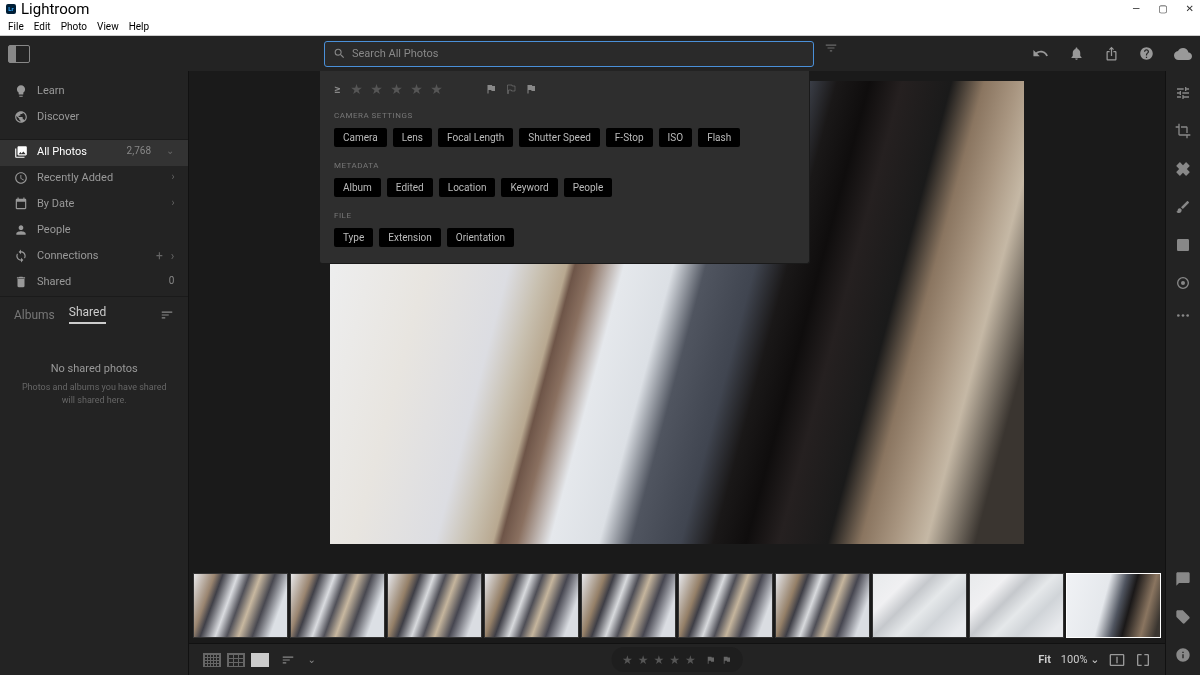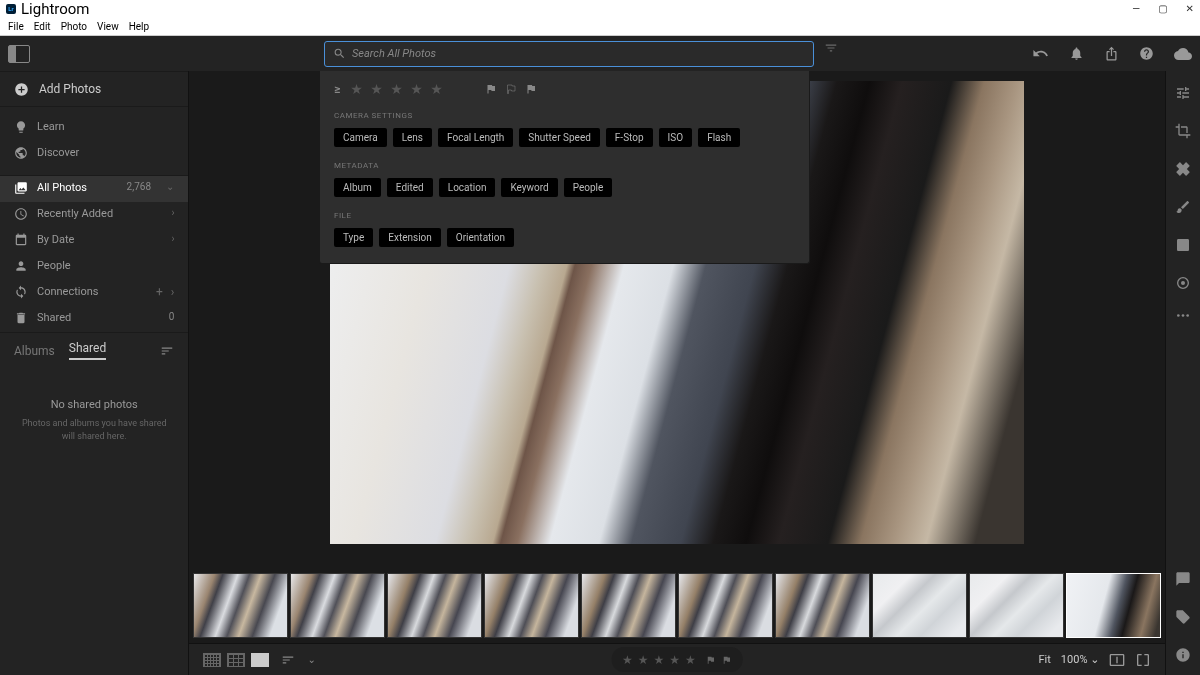--- a/index.html
+++ b/index.html
@@ -11,21 +11,21 @@
 .win-controls{display:flex;gap:18px;font-size:10px;color:#333}
 .win-controls span{cursor:pointer}
 .menubar{height:19px;background:#fff;display:flex;align-items:center;padding:0 4px;gap:2px;border-bottom:1px solid #ccc}
 .menubar span{font-size:10px;color:#000;padding:2px 4px;cursor:pointer}
 .topbar{height:35px;background:#232323;display:flex;align-items:center;padding:0 8px}
 .panel-icon{width:22px;height:18px;border:1px solid #888;border-radius:2px;display:flex}
 .panel-icon::before{content:"";width:6px;background:#888;border-right:1px solid #888}
 .search-wrap{flex:1;display:flex;justify-content:center}
 .search-box{width:490px;height:26px;background:#2a2a2a;border:1px solid #4a90d9;border-radius:3px;display:flex;align-items:center;padding:0 8px;position:relative;margin-left:100px}
 .search-box svg{fill:#888;margin-right:6px}
-.search-box input{flex:1;background:transparent;border:none;outline:none;color:#ccc;font-size:11px;font-style:italic}
+.search-box input{flex:1;background:transparent;border:none;outline:none;color:#ccc;font-size:11px;}
 .search-box input::placeholder{color:#888}
 .filter-icon{margin-left:10px;color:#888;opacity:.7}
 .topbar-right{display:flex;align-items:center;gap:20px;color:#999;margin-left:auto}
 .topbar-right svg{fill:#999;cursor:pointer}
 .main{display:flex;height:604px}
 .sidebar{width:203px;background:#232323;display:flex;flex-direction:column;border-right:1px solid #111}
 .add-photos{height:36px;display:flex;align-items:center;gap:10px;padding:0 14px;color:#ccc;font-size:12px;border-bottom:1px solid #1a1a1a;border-top:1px solid #1a1a1a}
 .add-photos svg{fill:#ccc}
 .sb-sec{padding:8px 0;border-bottom:1px solid #1a1a1a}
 .sb-item{display:flex;align-items:flex-start;padding:5px 14px;color:#999;font-size:11px;gap:9px;cursor:pointer;position:relative;height:26px}
@@ -125,26 +125,20 @@
         <path d="M12 2C6.48 2 2 6.48 2 12s4.48 10 10 10 10-4.48 10-10S17.52 2 12 2zm1 17h-2v-2h2v2zm2.07-7.75l-.9.92C13.45 12.9 13 13.5 13 15h-2v-.5c0-1.1.45-2.1 1.17-2.83l1.24-1.26c.37-.36.59-.86.59-1.41 0-1.1-.9-2-2-2s-2 .9-2 2H8c0-2.21 1.79-4 4-4s4 1.79 4 4c0 .88-.36 1.68-.93 2.25z"></path>
       </svg>
     <svg width="18" height="18" viewBox="0 0 24 24">
         <path d="M19.35 10.04C18.67 6.59 15.64 4 12 4 9.11 4 6.6 5.64 5.35 8.04 2.34 8.36 0 10.91 0 14c0 3.31 2.69 6 6 6h13c2.76 0 5-2.24 5-5 0-2.64-2.05-4.78-4.65-4.96z"></path>
       </svg>
   </div>
 </div>
 
 <div class="main">
   <div class="sidebar">
-    <div class="add-photos">
-      <svg width="15" height="15" viewBox="0 0 24 24">
-          <path d="M12 2C6.48 2 2 6.48 2 12s4.48 10 10 10 10-4.48 10-10S17.52 2 12 2zm5 11h-4v4h-2v-4H7v-2h4V7h2v4h4v2z"></path>
-        </svg>
-      <span>Add Photos</span>
-    </div>
     <div class="sb-sec">
       <div class="sb-item">
         <svg viewBox="0 0 24 24">
             <path d="M9 21c0 .55.45 1 1 1h4c.55 0 1-.45 1-1v-1H9v1zm3-19C8.14 2 5 5.14 5 9c0 2.38 1.19 4.47 3 5.74V17c0 .55.45 1 1 1h6c.55 0 1-.45 1-1v-2.26c1.81-1.27 3-3.36 3-5.74 0-3.86-3.14-7-7-7z"></path>
           </svg>
         <span>Learn</span>
       </div>
       <div class="sb-item">
         <svg viewBox="0 0 24 24">
             <path d="M12 2C6.48 2 2 6.48 2 12s4.48 10 10 10 10-4.48 10-10S17.52 2 12 2zm-1 17.93c-3.95-.49-7-3.85-7-7.93 0-.62.08-1.21.21-1.79L9 15v1c0 1.1.9 2 2 2v1.93zm6.9-2.54c-.26-.81-1-1.39-1.9-1.39h-1v-3c0-.55-.45-1-1-1H8v-2h2c.55 0 1-.45 1-1V7h2c1.1 0 2-.9 2-2v-.41c2.93 1.19 5 4.06 5 7.41 0 2.08-.8 3.97-2.1 5.39z"></path>
@@ -243,21 +237,21 @@
         <span class="flags-mini">
           <svg viewBox="0 0 24 24">
               <path d="M14.4 6L14 4H5v17h2v-7h5.6l.4 2h7V6z"></path>
             </svg>
           <svg viewBox="0 0 24 24">
               <path d="M14.4 6L14 4H5v17h2v-7h5.6l.4 2h7V6z"></path>
             </svg>
         </span>
       </div>
       <div class="bottom-right">
-        <span style="font-weight:400">Fit</span>
+        <span style="font-weight:700">Fit</span>
         <span><span>100%</span> ⌄</span>
         <svg width="16" height="16" viewBox="0 0 24 24">
             <path d="M21 3H3c-1.1 0-2 .9-2 2v14c0 1.1.9 2 2 2h18c1.1 0 2-.9 2-2V5c0-1.1-.9-2-2-2zm0 16H3V5h18v14zM11 7h2v10h-2z"></path>
           </svg>
         <svg width="16" height="16" viewBox="0 0 24 24">
             <path d="M10 3H5c-1.1 0-2 .9-2 2v14c0 1.1.9 2 2 2h5v-2H5V5h5V3zm9 0h-5v2h5v14h-5v2h5c1.1 0 2-.9 2-2V5c0-1.1-.9-2-2-2z"></path>
           </svg>
       </div>
     </div>
   </div>

